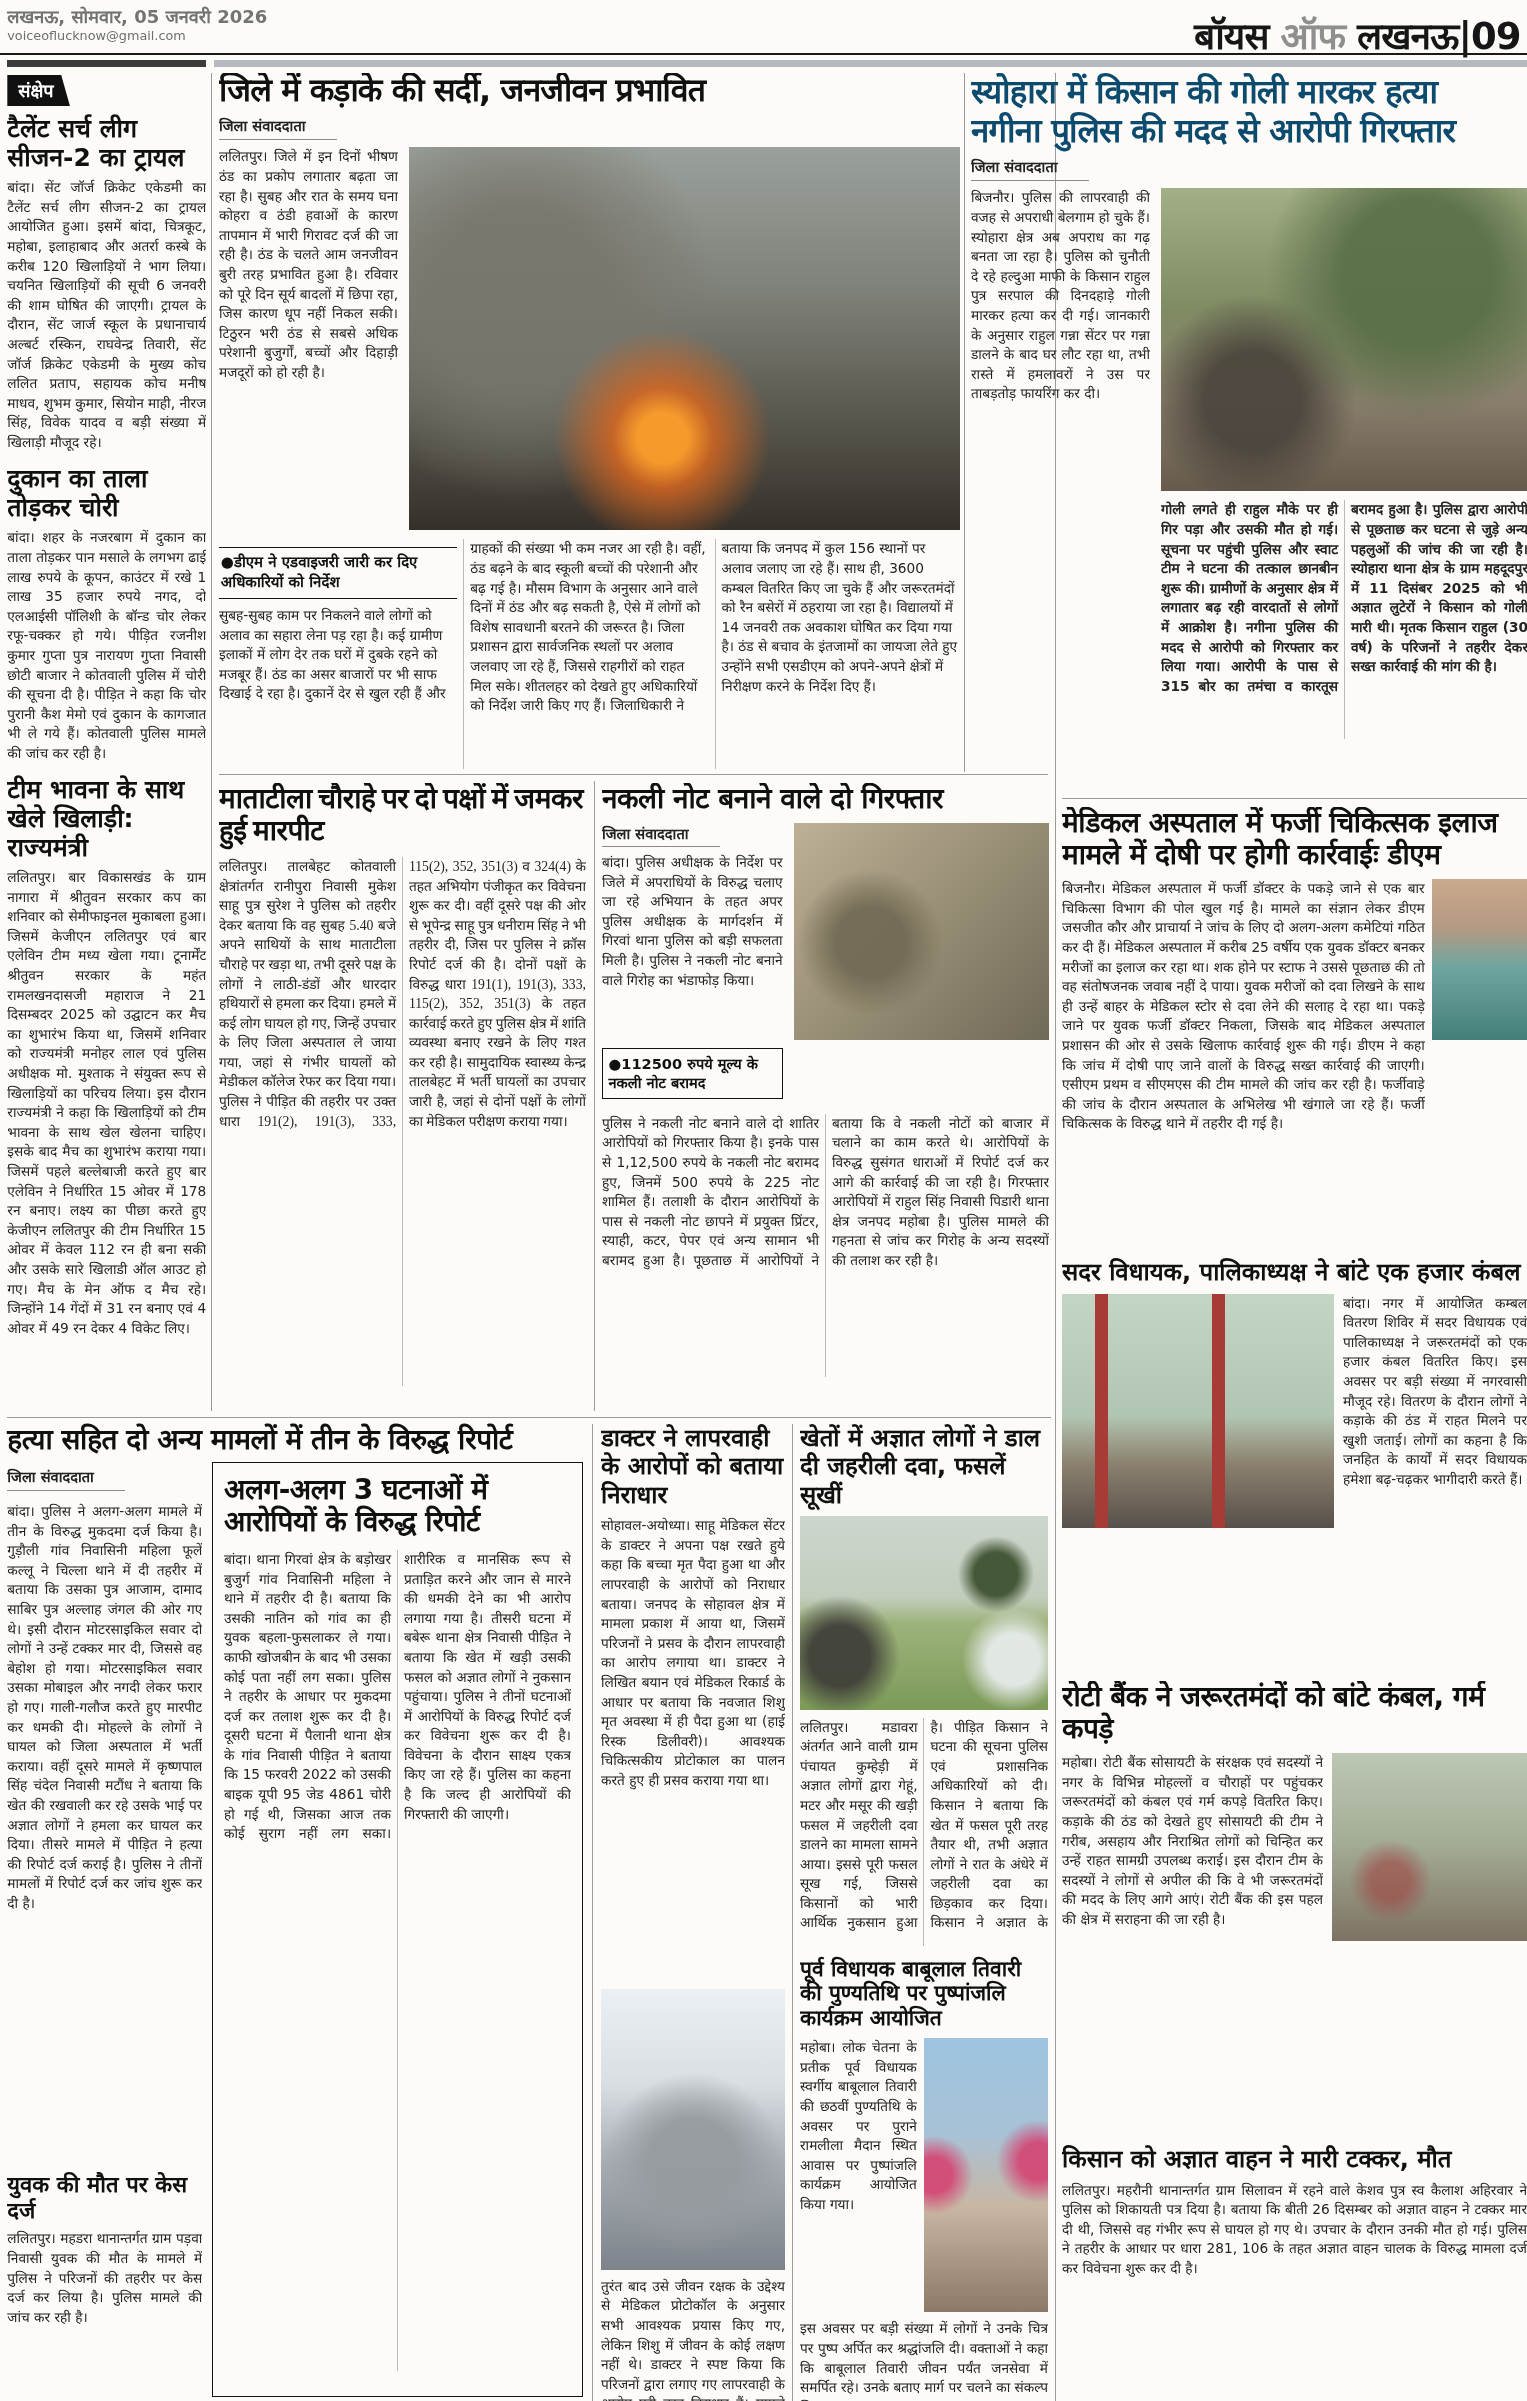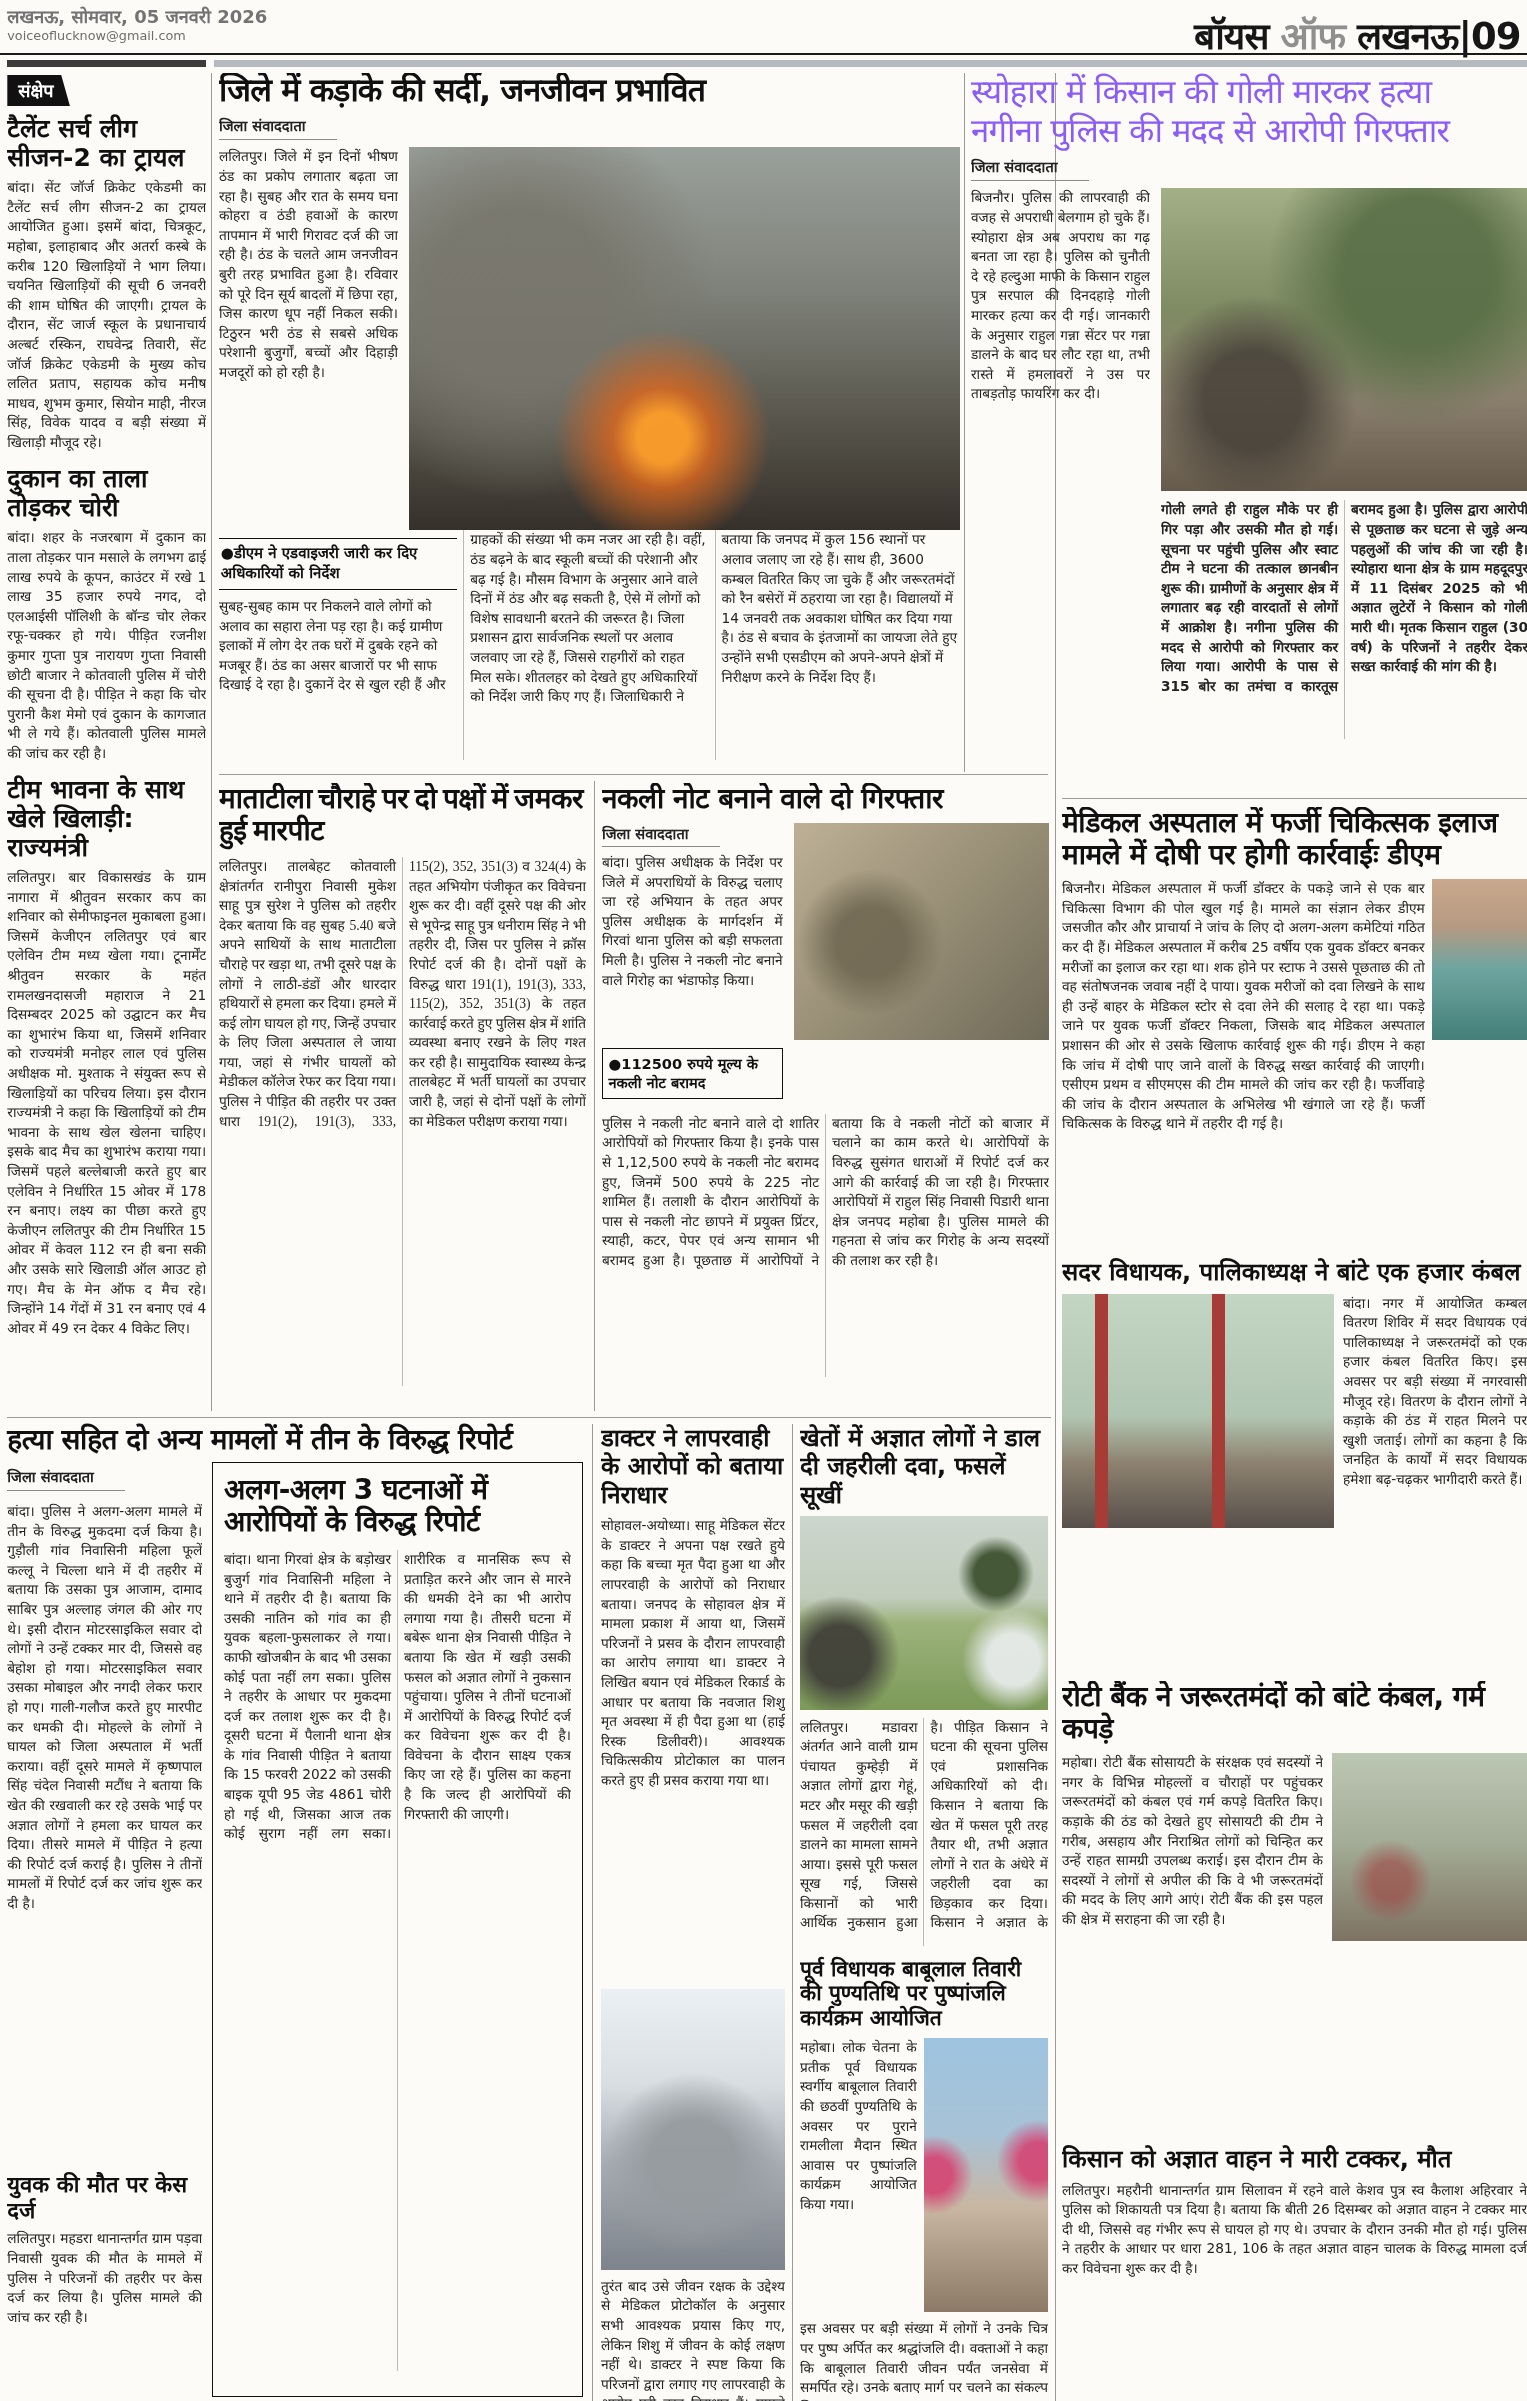--- a/index.html
+++ b/index.html
@@ -17,21 +17,21 @@
   .masthead{font-weight:bold;font-size:37px;letter-spacing:-0.9px;white-space:nowrap;}
   .masthead .m1,.masthead .m3{color:#161616;}
   .masthead .m2{color:#8f8f8f;}
   .hdr-rule{background:#1a1a1a;height:1.8px;}
   .bar-dark{background:#3c3c3c;}
   .bar-gray{background:#b4bac0;}
   .vline{width:0.9px;background:#9a9a96;}
   .hline{height:0.9px;background:#9a9a96;}
   
   .h-xl{font-weight:bold;font-size:32px;line-height:1.1;color:#101010;letter-spacing:-0.9px;}
-  .h-lg{font-weight:normal;font-size:33px;line-height:1.18;color:#8b5cf6;letter-spacing:-0.9px;}
+  .h-lg{font-weight:bold;font-size:33px;line-height:1.18;color:#0c4a6e;letter-spacing:-0.9px;}
   .h-md{font-weight:bold;font-size:28px;line-height:1.16;color:#101010;letter-spacing:-0.5px;}
   .h-sm{font-weight:bold;font-size:24px;line-height:1.18;color:#101010;}
   .h-side{font-weight:bold;font-size:25px;line-height:1.15;color:#101010;}
   .byline{font-weight:bold;font-size:14.6px;color:#222;display:inline-block;
           border-bottom:1.8px solid #8a8a8a;padding:0 31px 3.7px 0;}
   .body-t{font-size:13.7px;line-height:1.43;text-align:justify;color:#232323;overflow:hidden;}
   .cols2{column-count:2;column-gap:12.8px;column-rule:0.9px solid #b9b9b5;}
   .cols3{column-count:3;column-gap:12.8px;column-rule:0.9px solid #b9b9b5;}
   .bullet-box{font-weight:bold;font-size:15px;line-height:1.3;color:#111;
               border-top:1.8px solid #111;border-bottom:1.8px solid #111;
@@ -113,21 +113,21 @@
     <div class="body-t" style="margin-top:5.5px;">ललितपुर। बार विकासखंड के ग्राम नागारा में श्रीतुवन सरकार कप का शनिवार को सेमीफाइनल मुकाबला हुआ। जिसमें केजीएन ललितपुर एवं बार एलेविन टीम मध्य खेला गया। टूनार्मेंट श्रीतुवन सरकार के महंत रामलखनदासजी महाराज ने 21 दिसम्बदर 2025 को उद्घाटन कर मैच का शुभारंभ किया था, जिसमें शनिवार को राज्यमंत्री मनोहर लाल एवं पुलिस अधीक्षक मो. मुश्ताक ने संयुक्त रूप से खिलाड़ियों का परिचय लिया। इस दौरान राज्यमंत्री ने कहा कि खिलाड़ियों को टीम भावना के साथ खेल खेलना चाहिए। इसके बाद मैच का शुभारंभ कराया गया। जिसमें पहले बल्लेबाजी करते हुए बार एलेविन ने निर्धारित 15 ओवर में 178 रन बनाए। लक्ष्य का पीछा करते हुए केजीएन ललितपुर की टीम निर्धारित 15 ओवर में केवल 112 रन ही बना सकी और उसके सारे खिलाडी ऑल आउट हो गए। मैच के मेन ऑफ द मैच रहे। जिन्होंने 14 गेंदों में 31 रन बनाए एवं 4 ओवर में 49 रन देकर 4 विकेट लिए।</div>
   </div>
 
   <div class="abs" style="left:219px;top:73px;width:741px;height:697px;overflow:hidden;">
     <div class="h-xl">जिले में कड़ाके की सर्दी, जनजीवन प्रभावित</div>
     <div style="margin-top:7.3px;"><span class="byline">जिला संवाददाता</span></div>
     <div style="display:flex;gap:11px;margin-top:7.3px;">
       <div class="body-t" style="width:179px;height:383px;">ललितपुर। जिले में इन दिनों भीषण ठंड का प्रकोप लगातार बढ़ता जा रहा है। सुबह और रात के समय घना कोहरा व ठंडी हवाओं के कारण तापमान में भारी गिरावट दर्ज की जा रही है। ठंड के चलते आम जनजीवन बुरी तरह प्रभावित हुआ है। रविवार को पूरे दिन सूर्य बादलों में छिपा रहा, जिस कारण धूप नहीं निकल सकी। टिठुरन भरी ठंड से सबसे अधिक परेशानी बुजुर्गों, बच्चों और दिहाड़ी मजदूरों को हो रही है।</div>
       <div class="ph ph-bonfire" style="width:551px;height:383px;"></div>
     </div>
-    <div style="height:230px;overflow:hidden;" class="cols3">
+    <div style="margin-top:9px;height:230px;overflow:hidden;" class="cols3">
       <div class="bullet-box">●डीएम ने एडवाइजरी जारी कर दिए अधिकारियों को निर्देश</div>
       <div class="body-t" style="display:inline;">सुबह-सुबह काम पर निकलने वाले लोगों को अलाव का सहारा लेना पड़ रहा है। कई ग्रामीण इलाकों में लोग देर तक घरों में दुबके रहने को मजबूर हैं। ठंड का असर बाजारों पर भी साफ दिखाई दे रहा है। दुकानें देर से खुल रही हैं और ग्राहकों की संख्या भी कम नजर आ रही है। वहीं, ठंड बढ़ने के बाद स्कूली बच्चों की परेशानी और बढ़ गई है। मौसम विभाग के अनुसार आने वाले दिनों में ठंड और बढ़ सकती है, ऐसे में लोगों को विशेष सावधानी बरतने की जरूरत है। जिला प्रशासन द्वारा सार्वजनिक स्थलों पर अलाव जलवाए जा रहे हैं, जिससे राहगीरों को राहत मिल सके। शीतलहर को देखते हुए अधिकारियों को निर्देश जारी किए गए हैं। जिलाधिकारी ने बताया कि जनपद में कुल 156 स्थानों पर अलाव जलाए जा रहे हैं। साथ ही, 3600 कम्बल वितरित किए जा चुके हैं और जरूरतमंदों को रैन बसेरों में ठहराया जा रहा है। विद्यालयों में 14 जनवरी तक अवकाश घोषित कर दिया गया है। ठंड से बचाव के इंतजामों का जायजा लेते हुए उन्होंने सभी एसडीएम को अपने-अपने क्षेत्रों में निरीक्षण करने के निर्देश दिए हैं।</div>
     </div>
   </div>
 
   <div class="abs" style="left:971px;top:73px;width:557px;height:697px;overflow:hidden;">
     <div class="h-lg">स्योहारा में किसान की गोली मारकर हत्या</div>
     <div class="h-lg">नगीना पुलिस की मदद से आरोपी गिरफ्तार</div>
     <div style="margin-top:5.5px;"><span class="byline">जिला संवाददाता</span></div>
     <div style="display:flex;gap:11px;margin-top:7.3px;">

